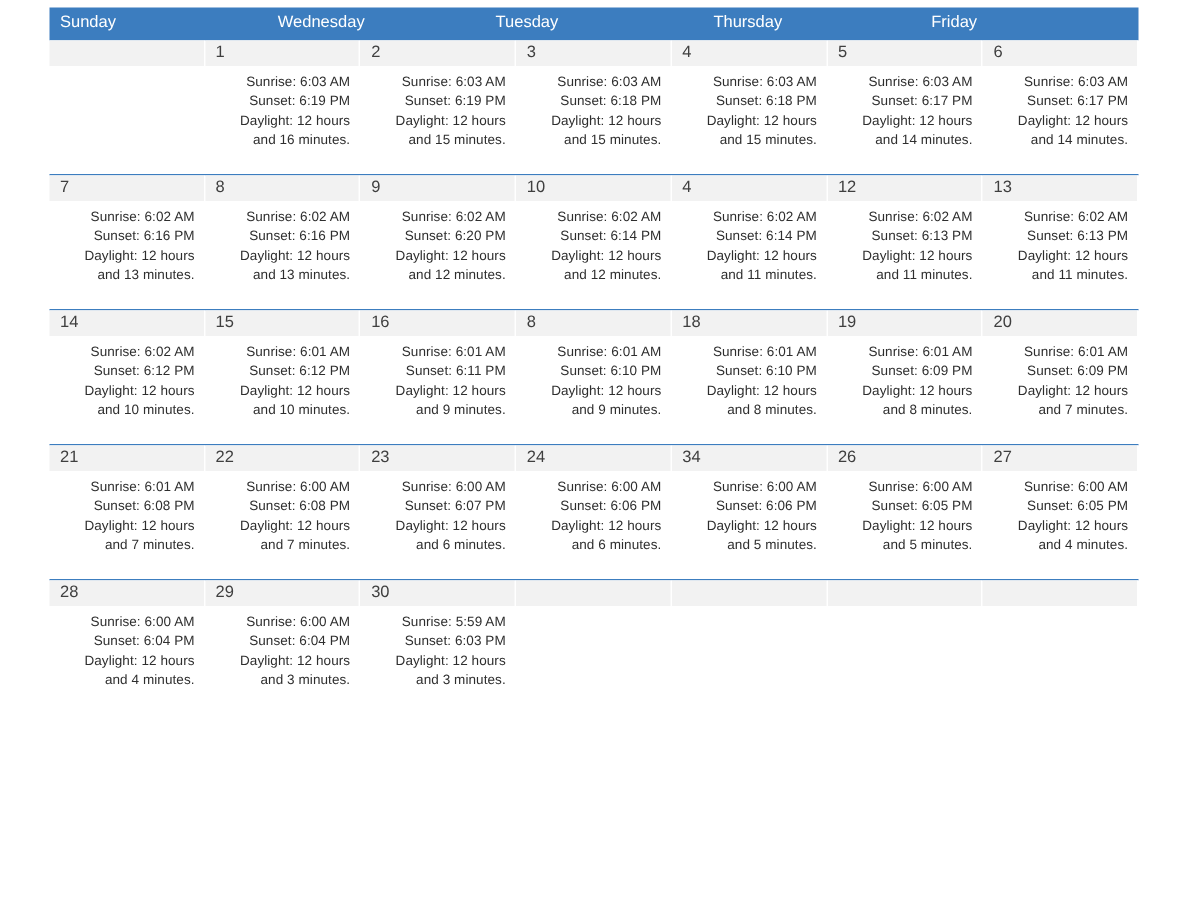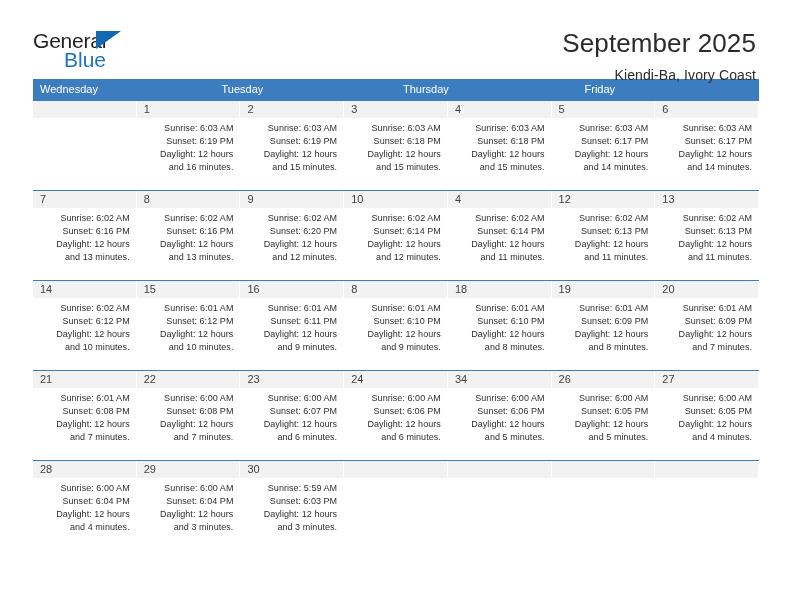--- a/index.html
+++ b/index.html
@@ -145,37 +145,24 @@
     color: #2e2e2e;
     white-space: nowrap;
     letter-spacing: 0.05px;
   }
 </style>
 </head>
 <body>
 
 <div class="page">
 
-  <div class="header">
-
-    <div class="logo">
-      <span class="logo-general">General</span>
-      <span class="logo-tri"></span>
-      <span class="logo-blue">Blue</span>
-    </div>
-
-    <div class="title-block">
-      <div class="cal-title">September 2025</div>
-      <div class="cal-subtitle">Kiendi-Ba, Ivory Coast</div>
-    </div>
-
-  </div>
 
   <div class="calendar">
     <div class="dow-row" id="dow-row">
+        <div class="dow">Sunday</div>
         <div class="dow">Wednesday</div>
         <div class="dow">Tuesday</div>
         <div class="dow">Thursday</div>
         <div class="dow">Friday</div>
       </div>
     <div id="weeks-container">
         <div class="week">
           <div class="cell empty">
             <div class="cell-inner">
               <div class="daynum-band">

